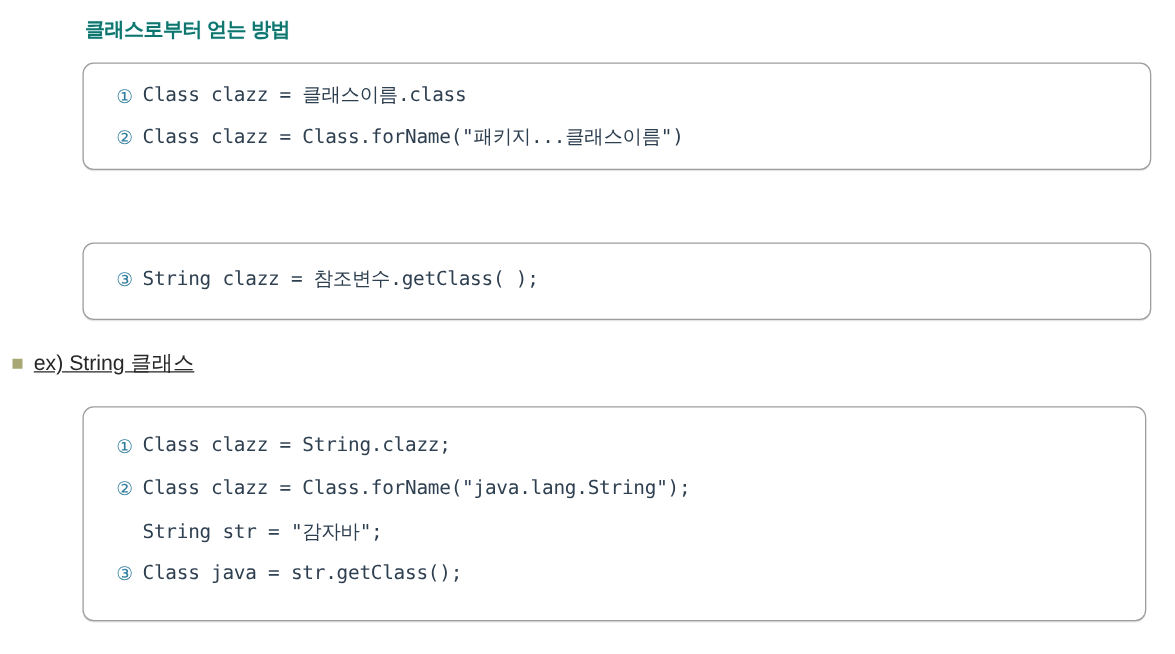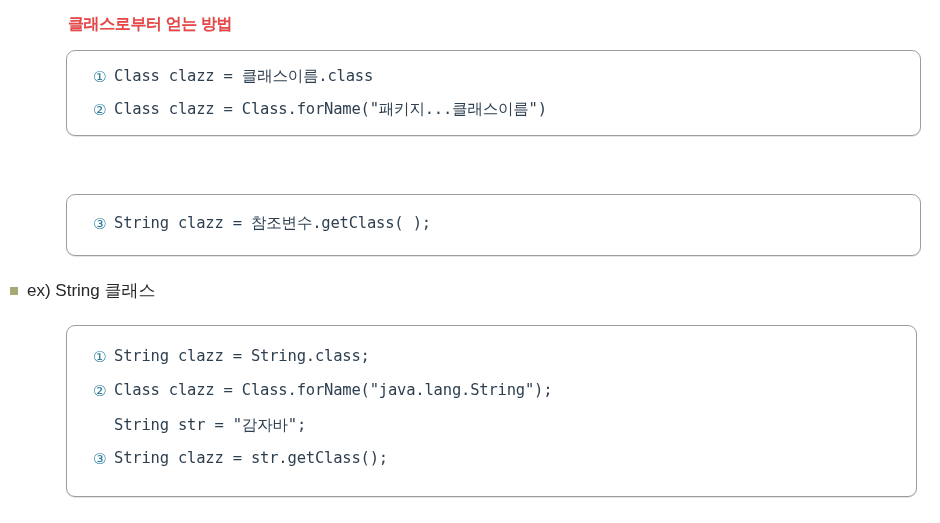--- a/index.html
+++ b/index.html
@@ -21,21 +21,21 @@
     height: 523px;
   }
 
   
   .section-heading {
     position: absolute;
     font-family: "Liberation Sans", "DejaVu Sans", sans-serif;
     font-weight: bold;
     font-size: 16px;
     letter-spacing: -0.4px;
-    color: #ef4444;
+    color: #0f766e;
     white-space: nowrap;
     text-shadow: 0 0 1px rgba(76,191,224,0.35);
   }
   #heading-class { left: 68px; top: 14px; }
   #heading-object { left: 68px; top: 158px; }
 
   
   .code-box {
     position: absolute;
     box-sizing: border-box;
@@ -105,20 +105,21 @@
     margin-right: 9px;
     position: relative;
     top: 0px;
     flex: 0 0 8px;
   }
   #bullet-text {
     font-family: "Liberation Sans", "DejaVu Sans", sans-serif;
     font-size: 17px;
     color: #272727;
     letter-spacing: 0px;
+    text-decoration: underline;
   }
 </style>
 </head>
 <body>
 
 <div class="slide">
 
   <div class="section-heading" id="heading-class">클래스로부터 얻는 방법</div>
 
   <div class="code-box" id="code-box-class">
@@ -145,32 +146,32 @@
 
   <div id="bullet-line">
     <span class="bullet-square"></span>
     <span id="bullet-text">ex) String 클래스</span>
   </div>
 
   <div class="code-box" id="code-box-example">
 
     <div class="code-line" id="line-ex-1">
       <span class="marker">①</span>
-      <span class="code-text">String clazz = String.class;</span>
+      <span class="code-text">Class clazz = String.clazz;</span>
     </div>
 
     <div class="code-line" id="line-ex-2">
       <span class="marker">②</span>
       <span class="code-text">Class clazz = Class.forName("java.lang.String");</span>
     </div>
 
     <div class="code-line" id="line-ex-3">
       <span class="marker blank"></span>
       <span class="code-text">String str = "감자바";</span>
     </div>
 
     <div class="code-line" id="line-ex-4">
       <span class="marker">③</span>
-      <span class="code-text">String clazz = str.getClass();</span>
+      <span class="code-text">Class java = str.getClass();</span>
     </div>
   </div>
 
 </div>
 
 </body></html>

